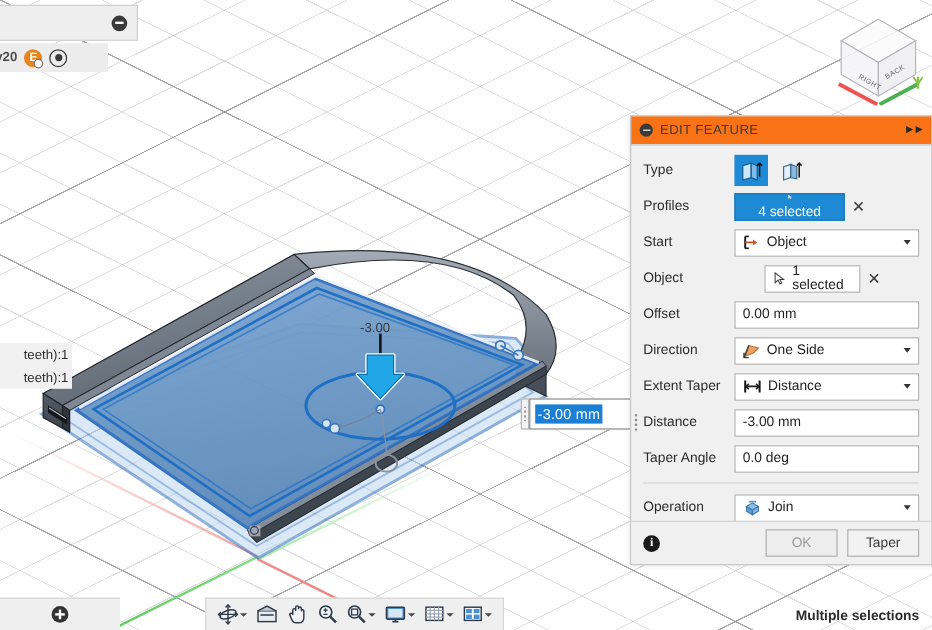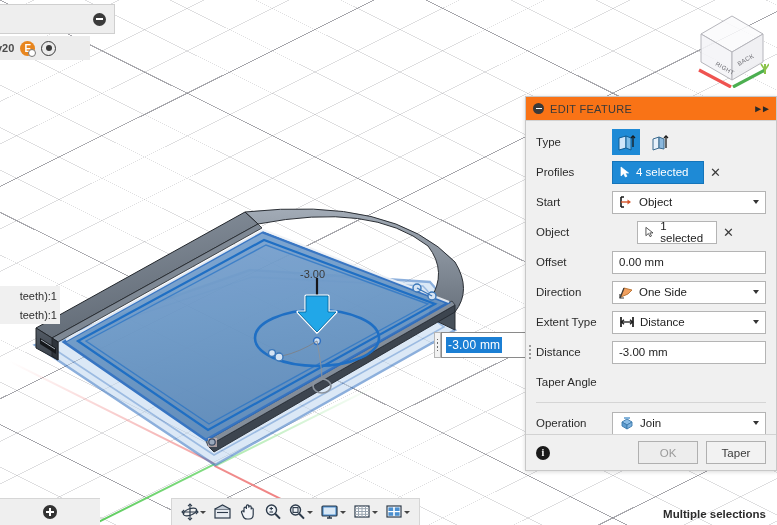--- a/index.html
+++ b/index.html
@@ -140,21 +140,21 @@
   .caret {
     position:absolute; right:6px; top:50%; margin-top:-2px;
     width:0; height:0; border-left:3.5px solid transparent; border-right:3.5px solid transparent;
     border-top:4px solid #333;
   }
   .field .fi { margin-right:5px; display:inline-flex; align-items:center; }
 
   .sel-blue {
     background:#1e8ad6; border:1px solid #1575ba; color:#fff;
     height:23px; width:92px; display:flex; align-items:center;
-    padding:0 7px; font-size:11.5px; gap:5px;
+    padding:0 7px; font-size:11.5px; gap:5px;flex-direction:column;
   }
   .sel-white {
     background:#ffffff; border:1px solid #b4b4b4; color:#222;
     height:23px; width:80px; display:flex; align-items:center;
     padding:0 7px; font-size:11.5px; gap:5px;margin-left:25px;
   }
   .xbtn { font-size:13px; color:#3a3a3a; cursor:default; line-height:1; font-weight:500; }
 
   .type-btn {
     width:28px; height:26px; display:flex; align-items:center; justify-content:center;
@@ -457,21 +457,21 @@
               <path d="M1,8 L1,12 L5,12" fill="none" stroke="#3a3a3a" stroke-width="1.2"></path>
             </svg>
           </span>
           <span>One Side</span>
           <span class="caret"></span>
         </span>
       </span>
     </div>
 
     <div class="row">
-      <span class="lbl">Extent Type</span>
+      <span class="lbl">Extent Taper</span>
       <span class="ctl">
         <span class="field with-caret">
           <span class="fi">
             <svg width="16" height="12" viewBox="0 0 16 12">
               <path d="M2,1 L2,11 M14,1 L14,11" stroke="#1a1a1a" stroke-width="1.7"></path>
               <path d="M3,6 L13,6" stroke="#1a1a1a" stroke-width="1.3"></path>
               <path d="M5,3.8 L2.5,6 L5,8.2 M11,3.8 L13.5,6 L11,8.2" fill="none" stroke="#1a1a1a" stroke-width="1.3"></path>
             </svg>
           </span>
           <span>Distance</span>
@@ -490,20 +490,25 @@
       <span class="lbl">Distance</span>
       <span class="ctl">
         <span class="field">
           <span>-3.00 mm</span>
         </span>
       </span>
     </div>
 
     <div class="row">
       <span class="lbl">Taper Angle</span>
+      <span class="ctl">
+        <span class="field">
+          <span>0.0 deg</span>
+        </span>
+      </span>
     </div>
 
     <div class="divider"></div>
 
     <div class="row">
       <span class="lbl">Operation</span>
       <span class="ctl">
         <span class="field with-caret">
           <span class="fi">
             <svg width="16" height="14" viewBox="0 0 16 14">

